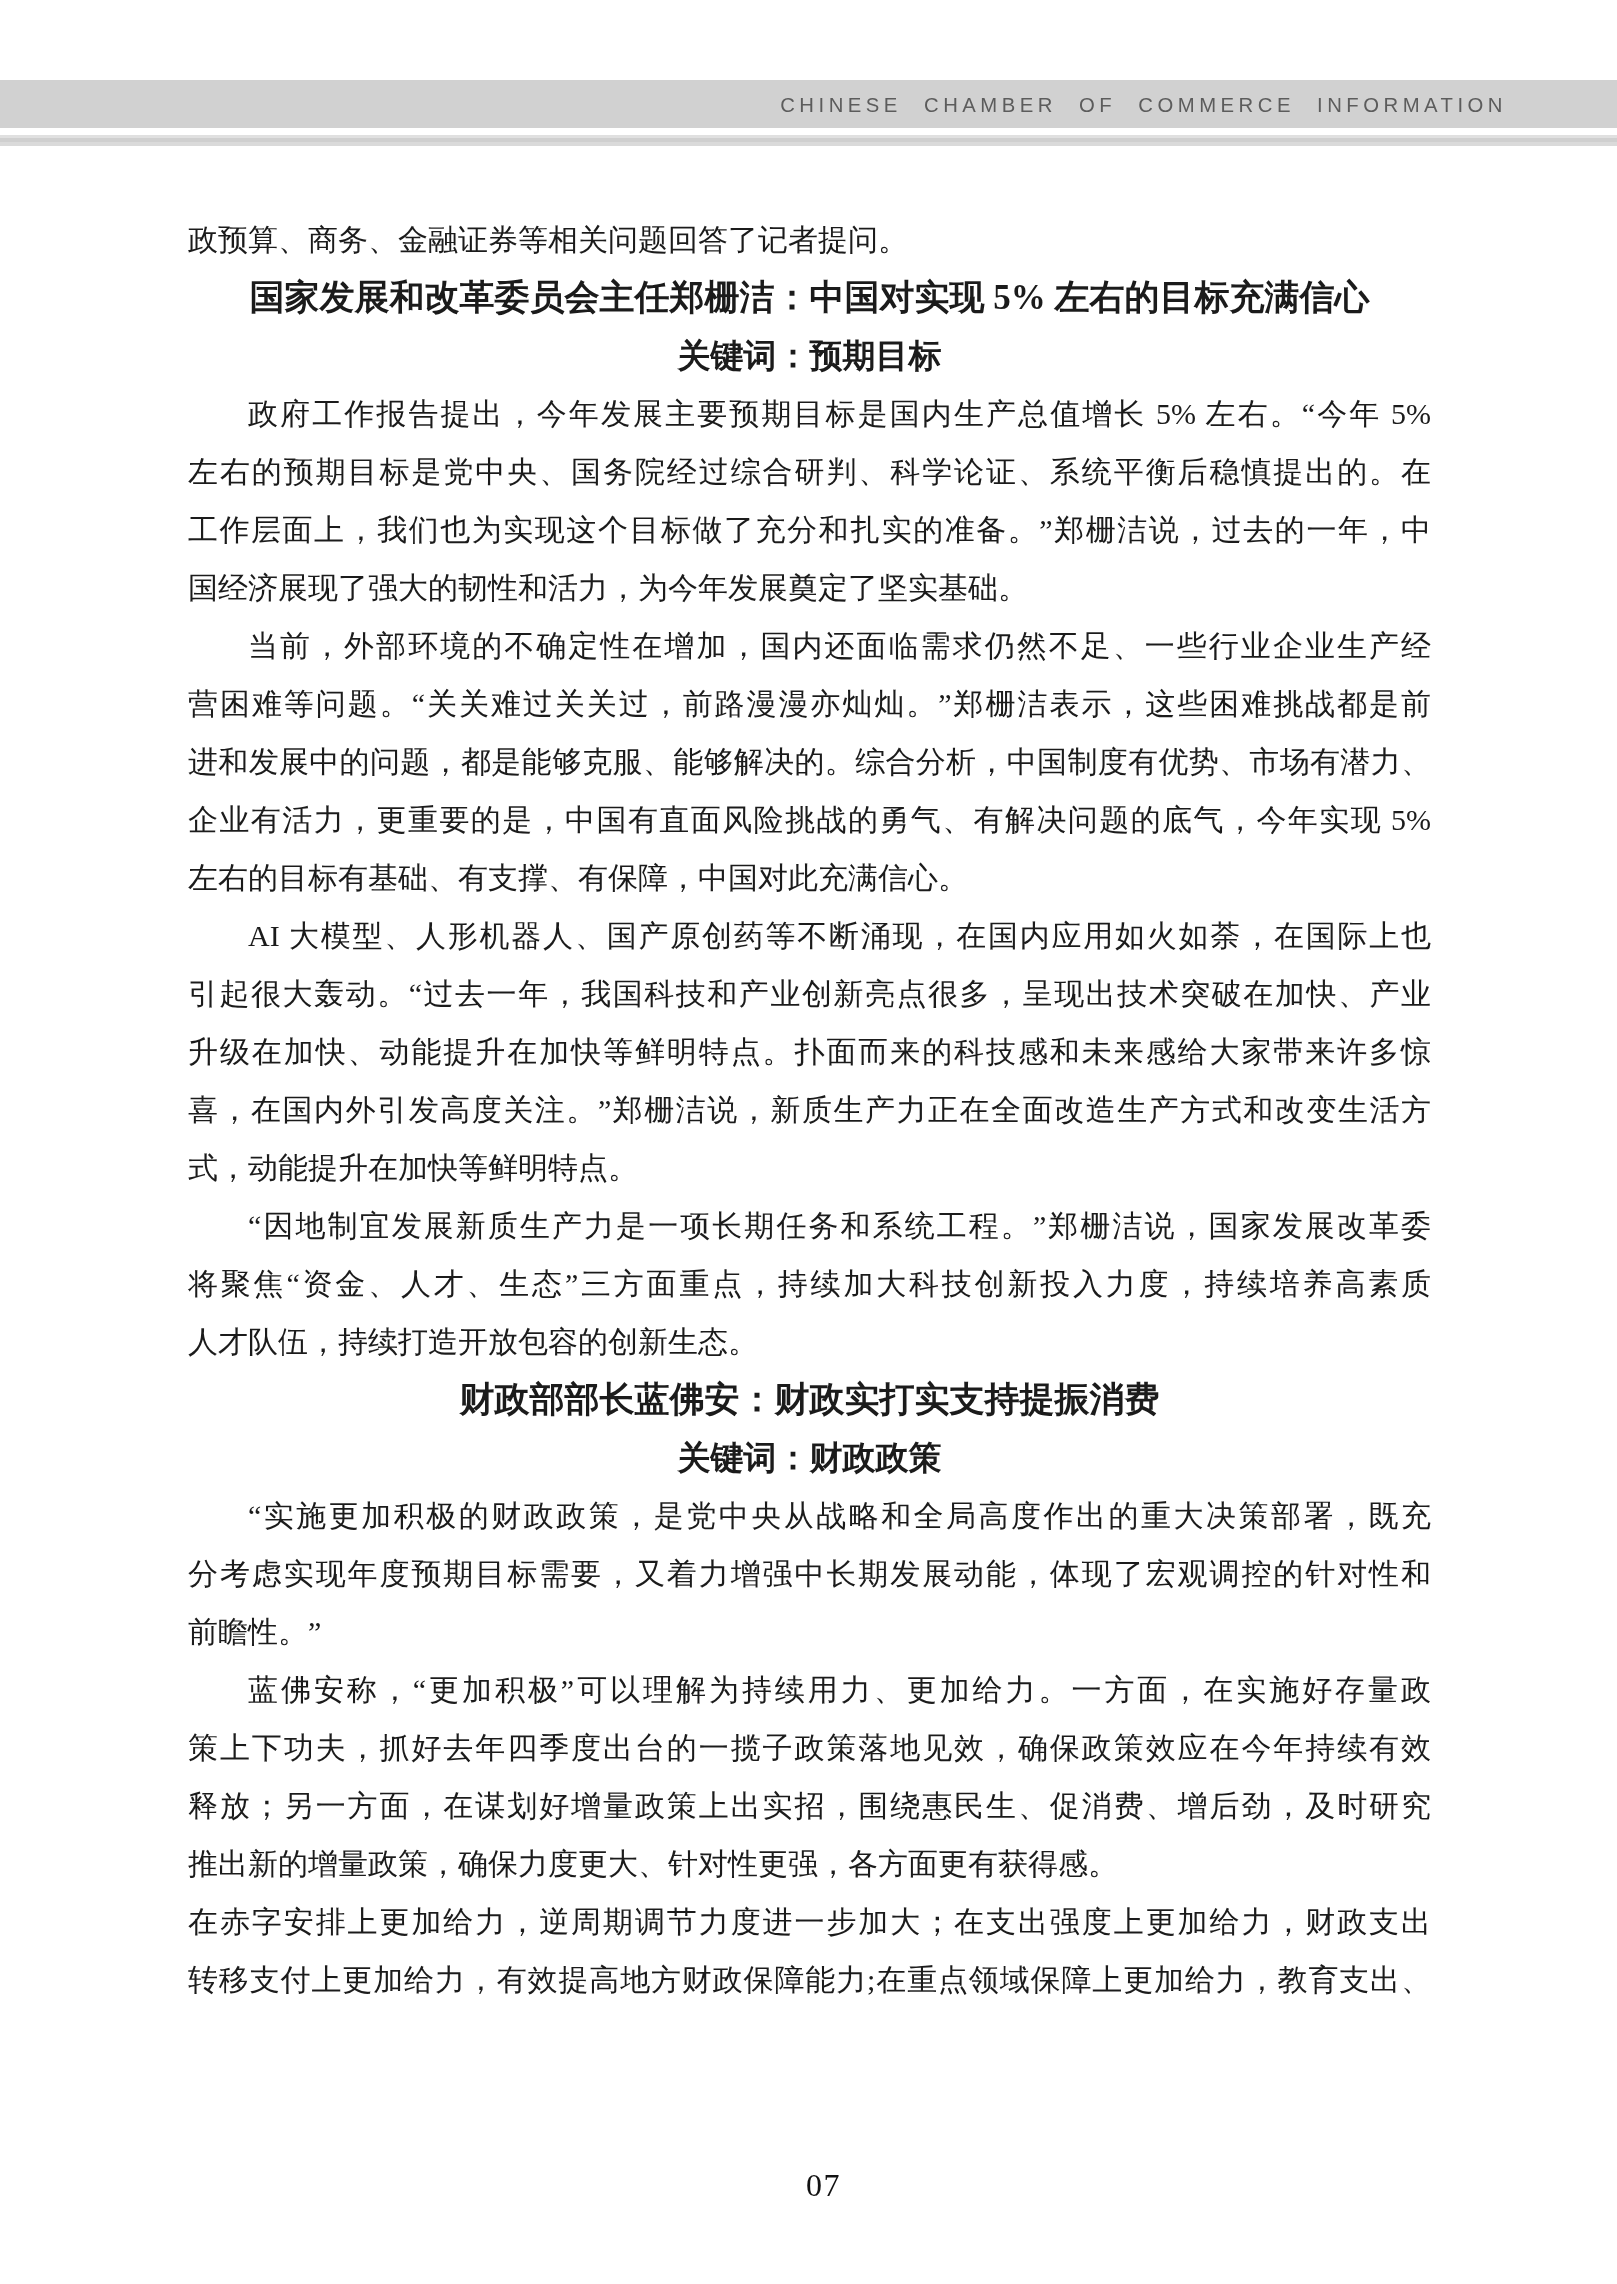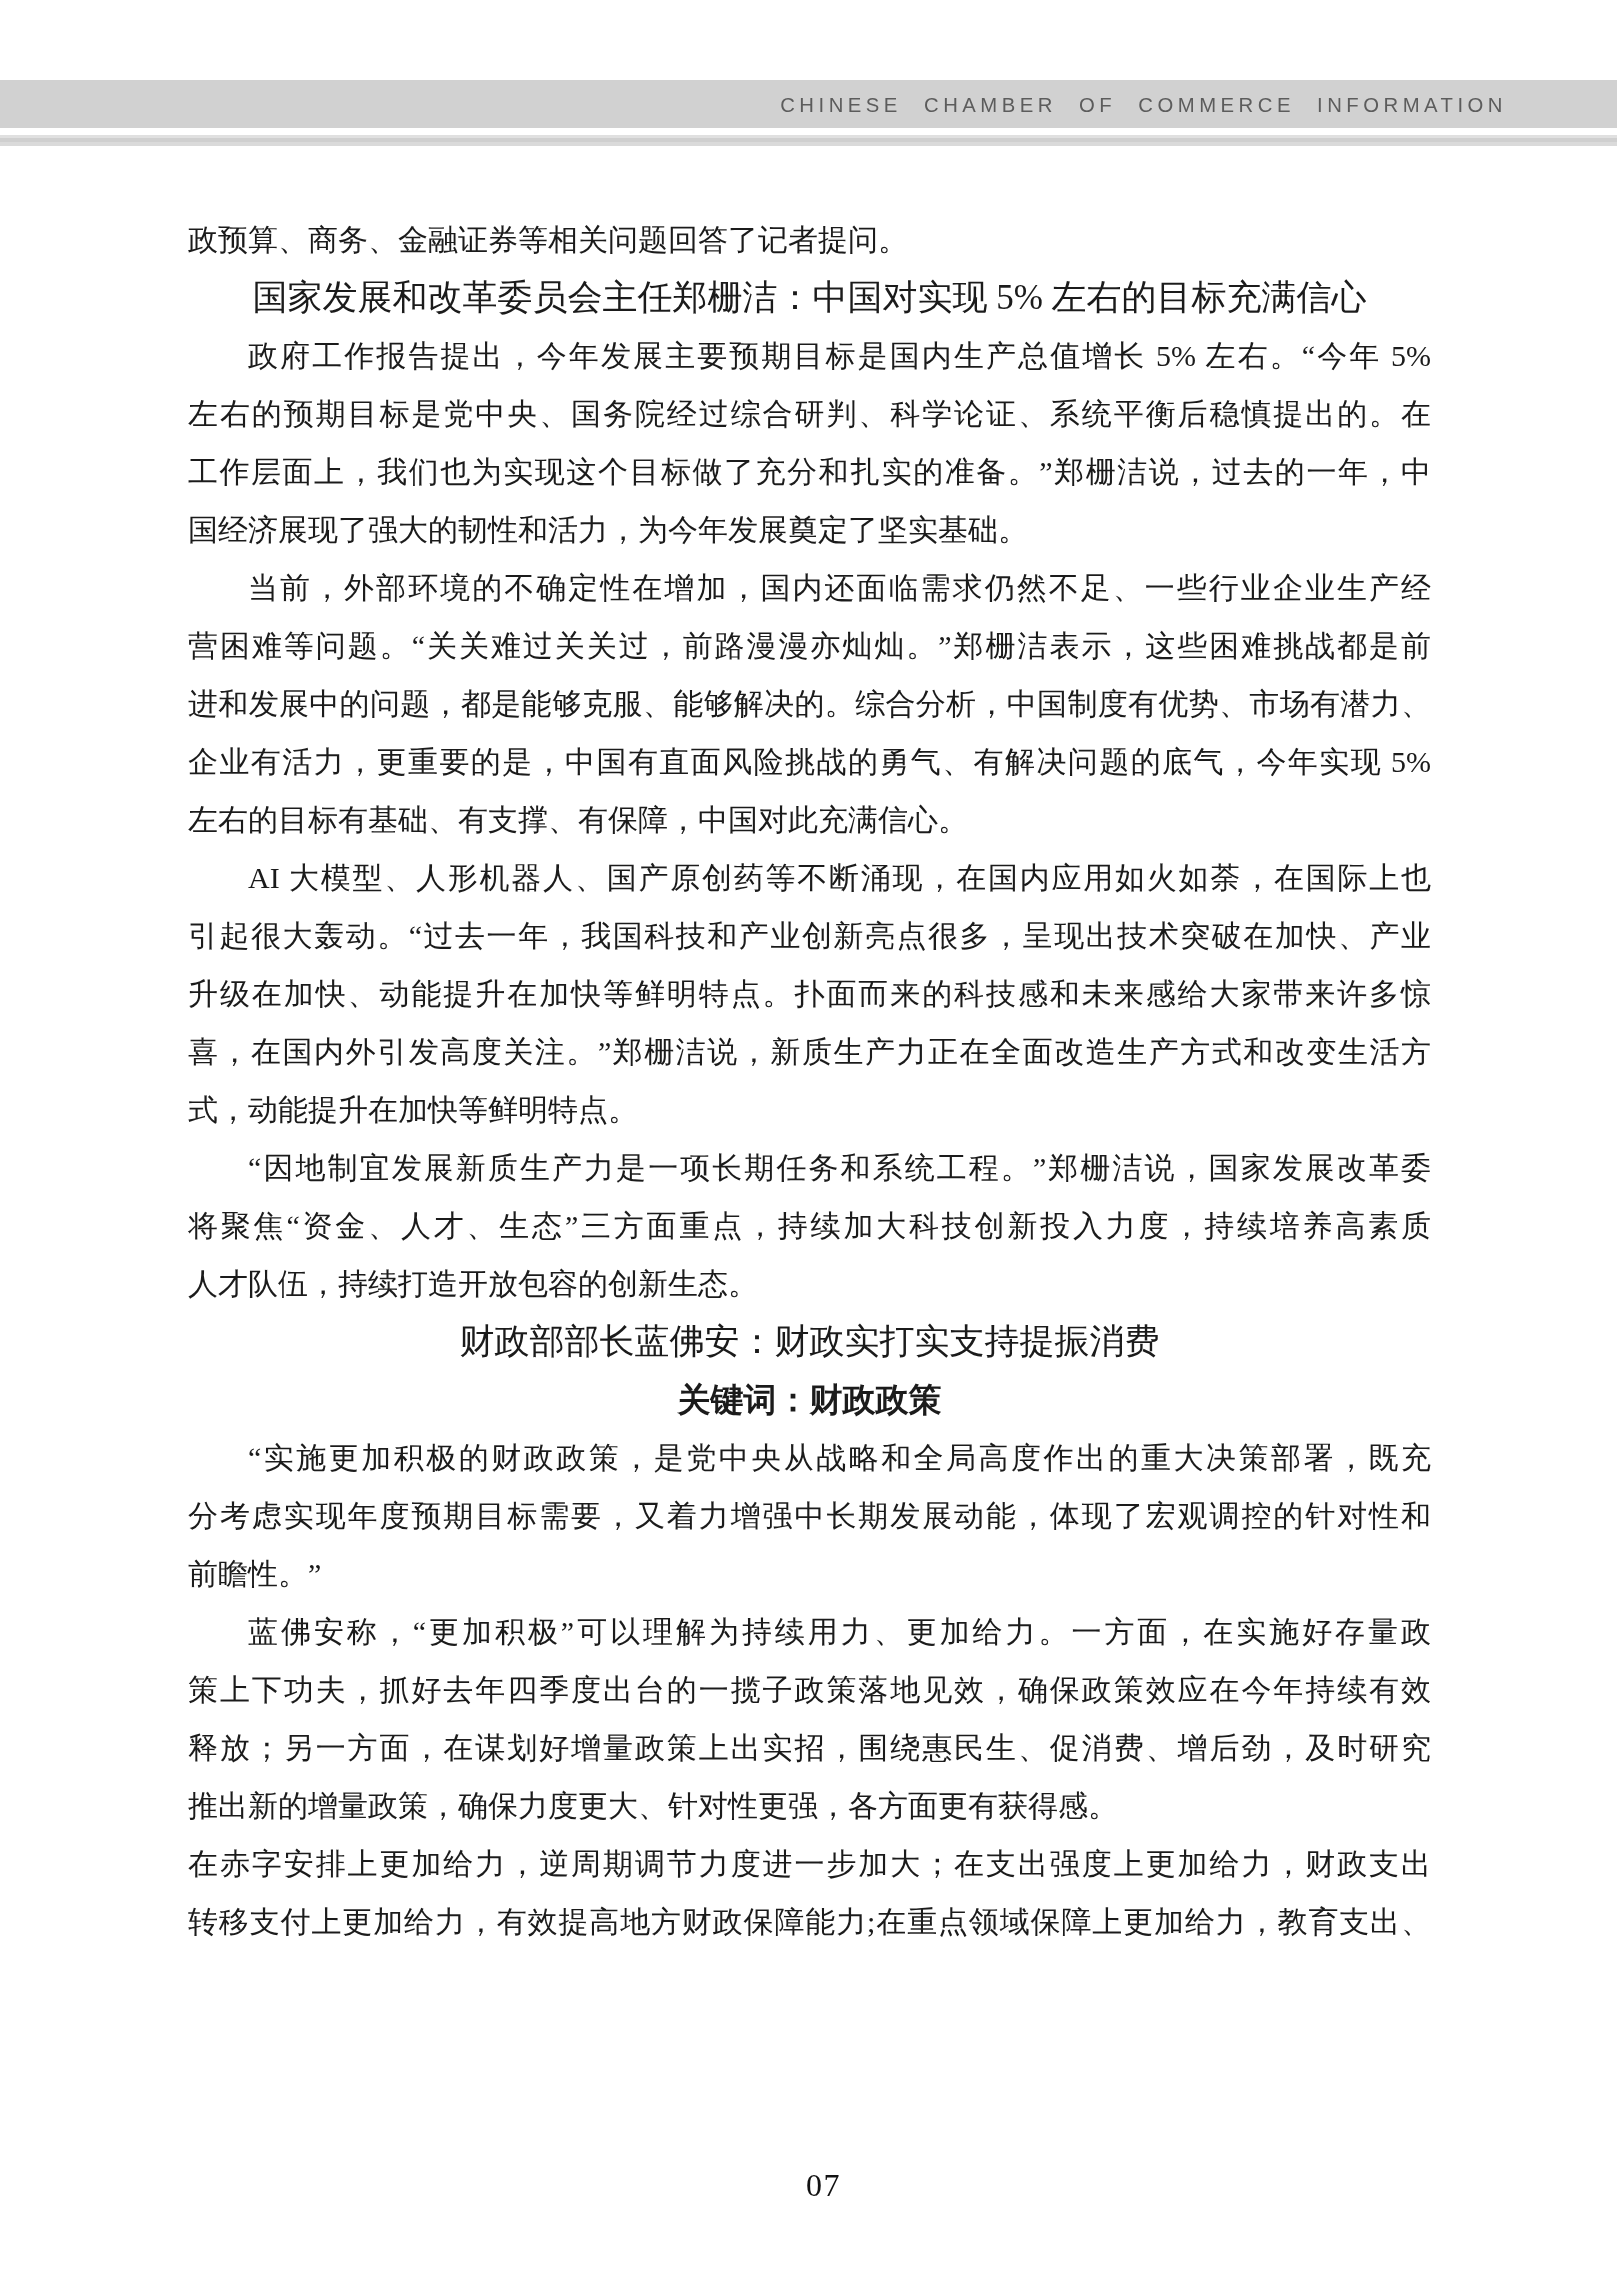--- a/index.html
+++ b/index.html
@@ -65,21 +65,21 @@
     white-space:nowrap;
   }
   .line{
     text-align:justify;
     text-align-last:left;
     white-space:normal;
   }
   .line.fill{ text-align-last:justify; }
   .line.indent{ text-indent:2em; }
   .h1{
-    font-weight:normal;
+    font-weight:bold;
     font-size:35px;
     text-align:right;
     text-align-last:center;
     white-space:normal;
   }
   .h2{
     font-weight:bold;
     font-size:33px;
     text-align:center;
     text-align-last:center;
@@ -105,20 +105,21 @@
     <div class="banner">
       <span class="banner-text">CHINESE CHAMBER OF COMMERCE INFORMATION</span>
     </div>
     <div class="banner-stripe"></div>
   </header>
 
   <main class="content" id="content">
 
   <div class="line">政预算、商务、金融证券等相关问题回答了记者提问。</div>
       <div class="h1">国家发展和改革委员会主任郑栅洁：中国对实现 5% 左右的目标充满信心</div>
+      <div class="h2">关键词：预期目标</div>
       <div class="line indent fill">政府工作报告提出，今年发展主要预期目标是国内生产总值增长 5% 左右。“今年 5%</div>
       <div class="line fill">左右的预期目标是党中央、国务院经过综合研判、科学论证、系统平衡后稳慎提出的。在</div>
       <div class="line fill">工作层面上，我们也为实现这个目标做了充分和扎实的准备。”郑栅洁说，过去的一年，中</div>
       <div class="line">国经济展现了强大的韧性和活力，为今年发展奠定了坚实基础。</div>
       <div class="line indent fill">当前，外部环境的不确定性在增加，国内还面临需求仍然不足、一些行业企业生产经</div>
       <div class="line fill">营困难等问题。“关关难过关关过，前路漫漫亦灿灿。”郑栅洁表示，这些困难挑战都是前</div>
       <div class="line fill">进和发展中的问题，都是能够克服、能够解决的。综合分析，中国制度有优势、市场有潜力、</div>
       <div class="line fill">企业有活力，更重要的是，中国有直面风险挑战的勇气、有解决问题的底气，今年实现 5%</div>
       <div class="line">左右的目标有基础、有支撑、有保障，中国对此充满信心。</div>
       <div class="line indent fill">AI 大模型、人形机器人、国产原创药等不断涌现，在国内应用如火如荼，在国际上也</div>

